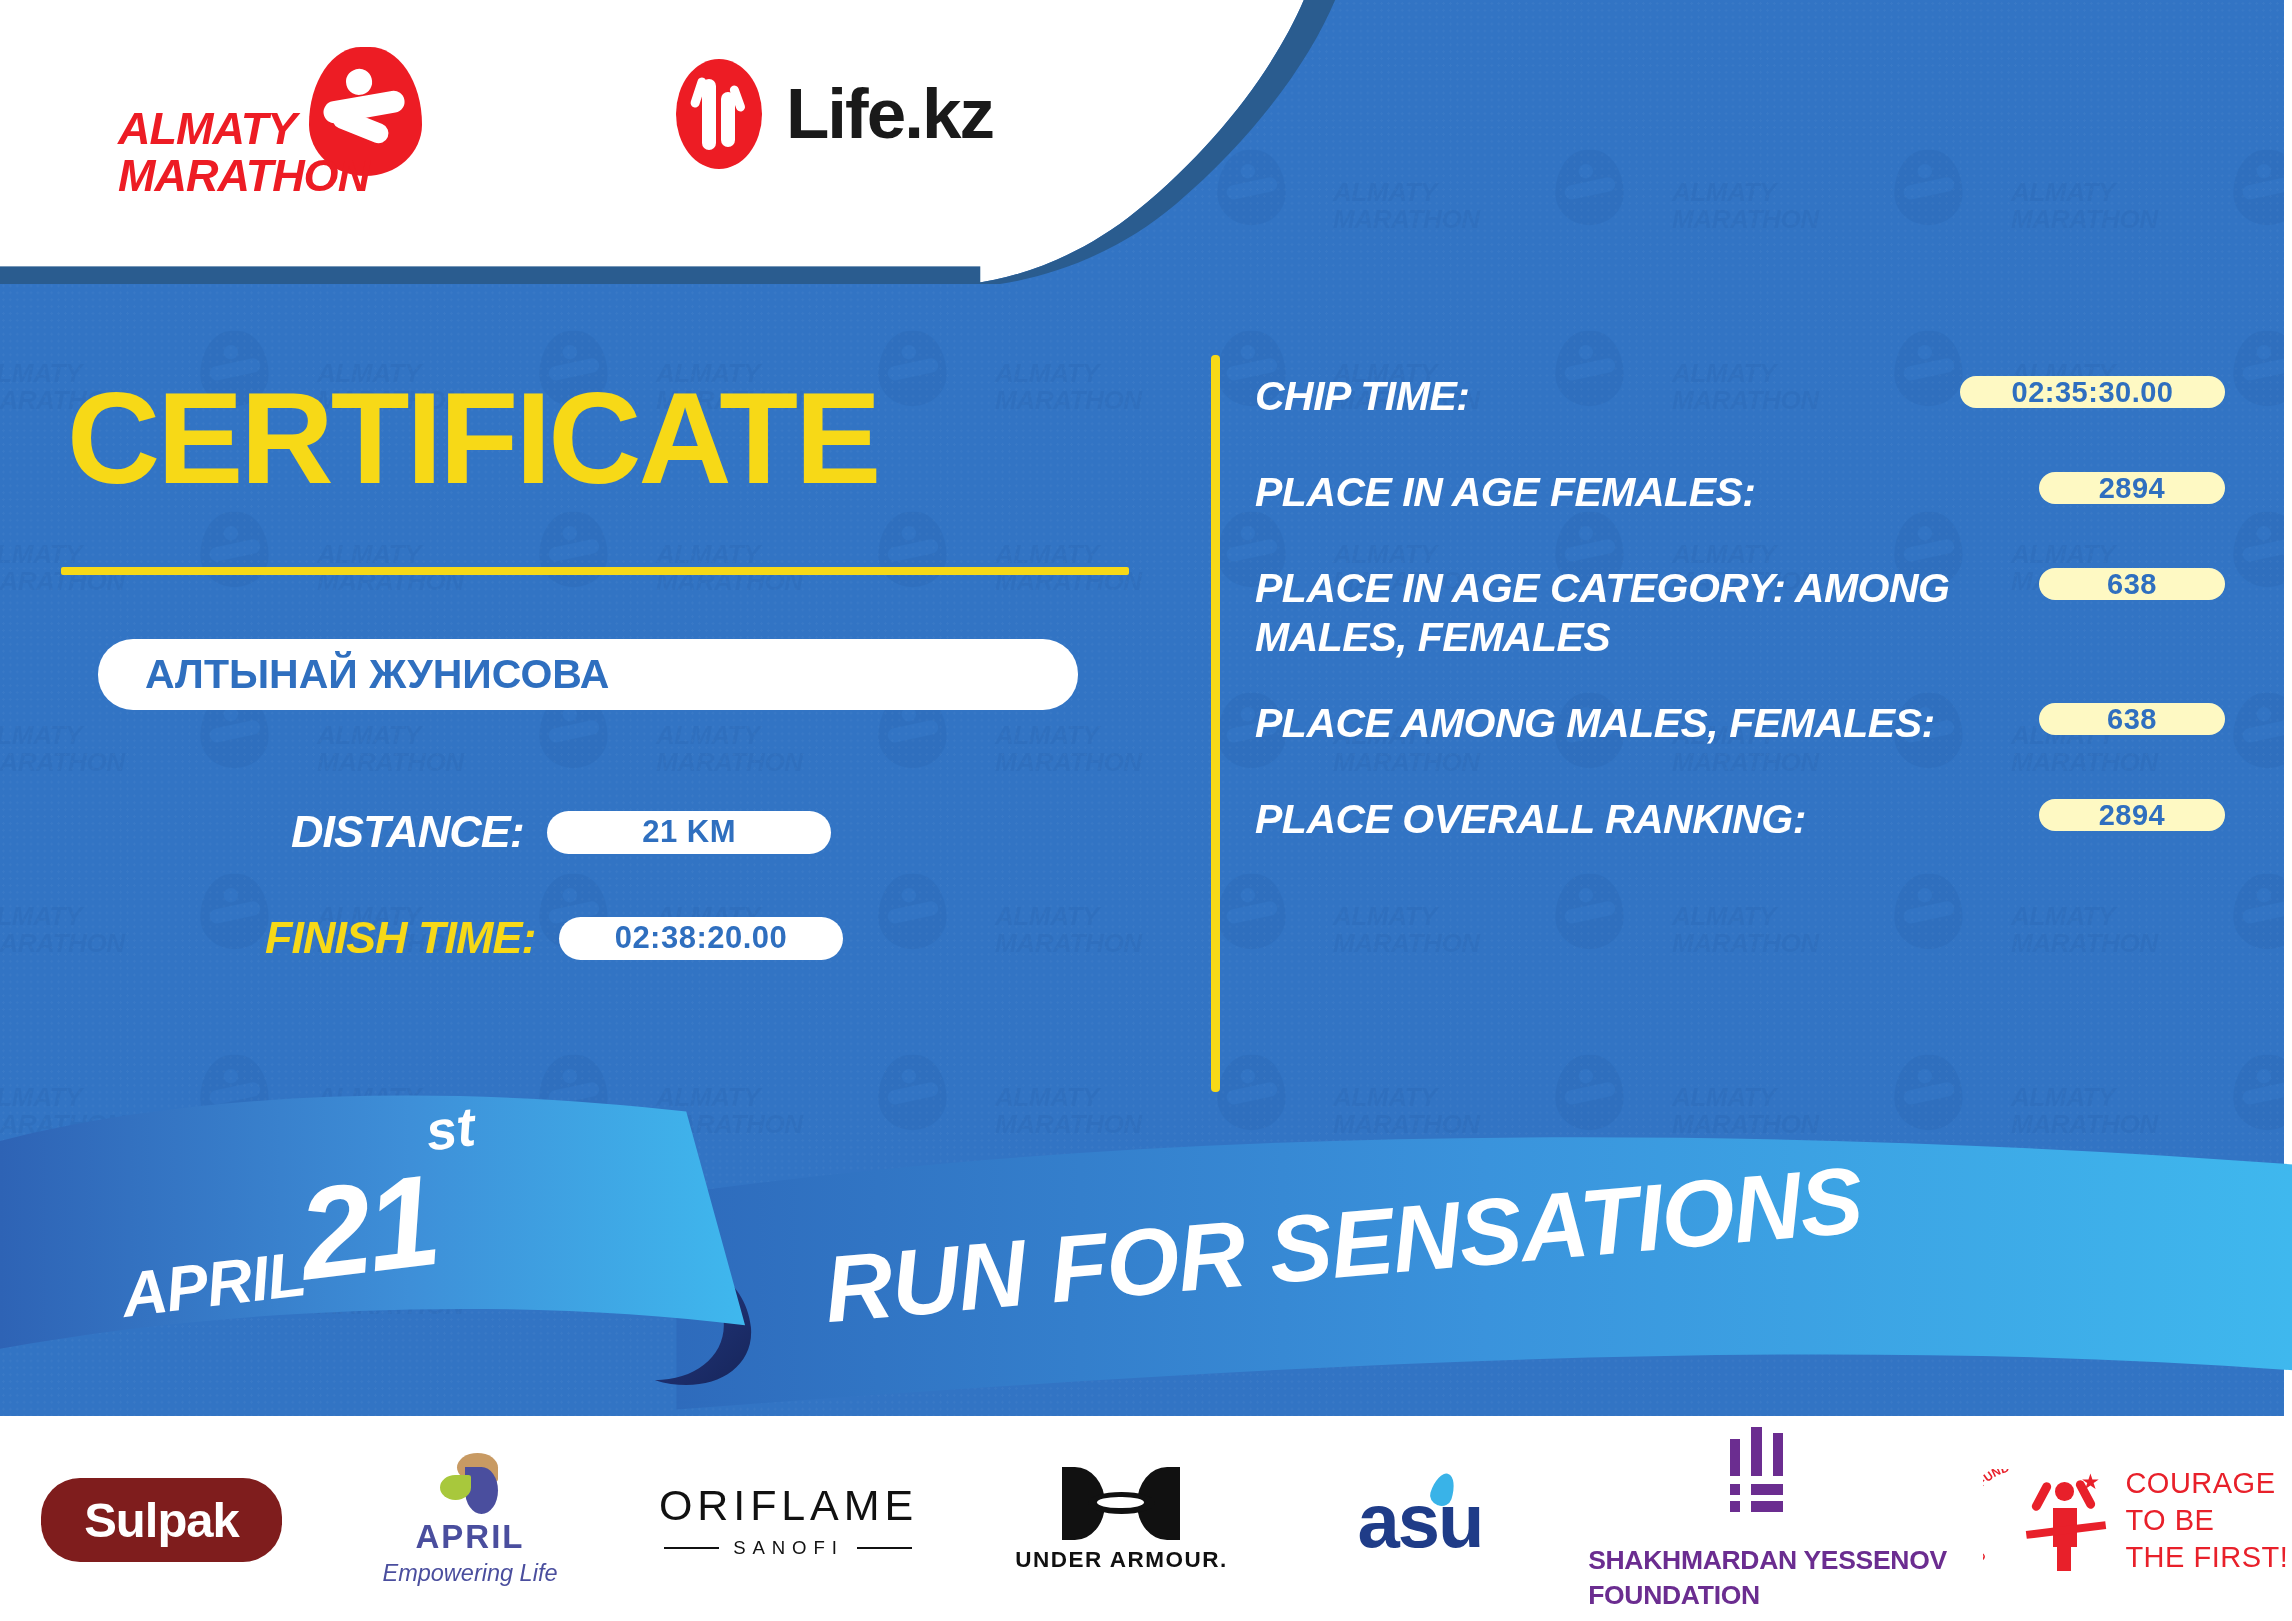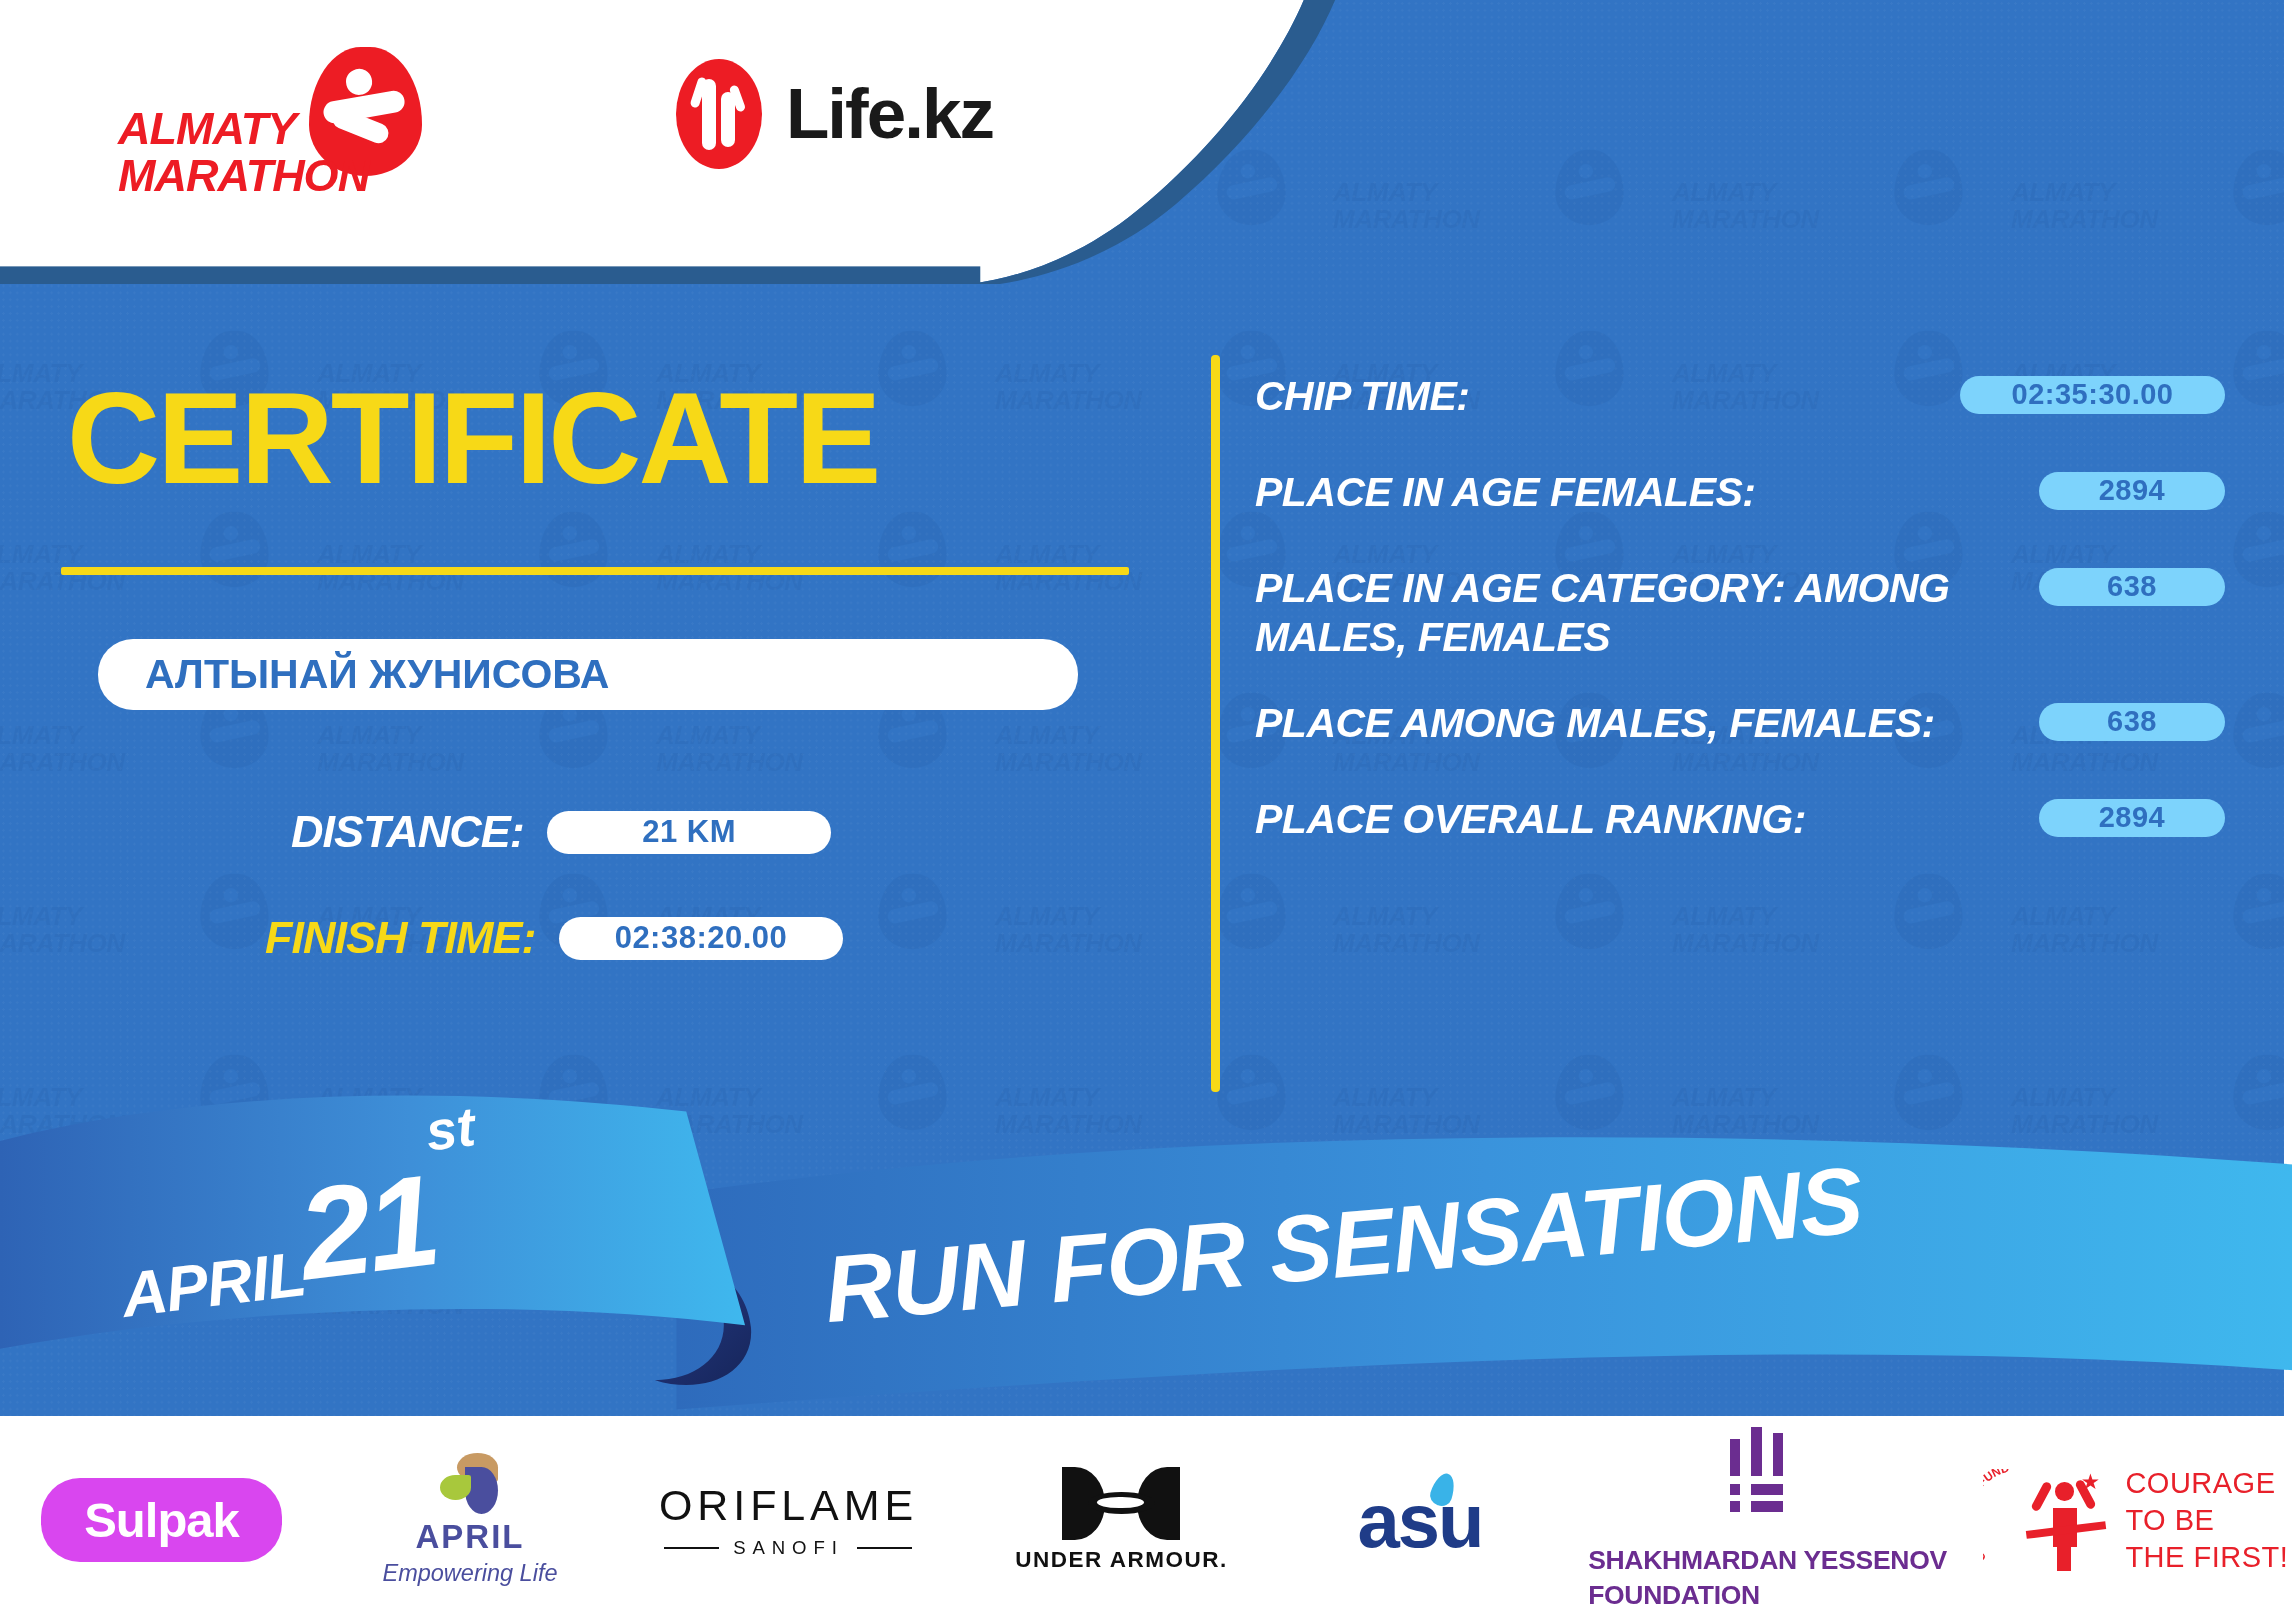--- a/index.html
+++ b/index.html
@@ -152,22 +152,22 @@
   .result-row{
     position:relative;display:flex;align-items:flex-start;
     justify-content:flex-end;margin-bottom:37px;min-height:59px;
   }
   .result-label{
     color:#ffffff;font-weight:800;font-style:italic;font-size:41px;
     line-height:49px;letter-spacing:-0.5px;text-align:left;flex:1;
     padding-right:17.6px;
   }
   .result-pill{
-    background:#7dd3fc;border-radius:21.6px;height:38px;width:186px;flex:0 0 186px;
-    display:flex;align-items:center;justify-content:center;margin-top:3.9px;
+    background:#fef9c3;border-radius:21.6px;height:32px;width:186px;flex:0 0 186px;
+    display:flex;align-items:flex-start;justify-content:center;margin-top:3.9px;
   }
   .result-pill span{color:#2F6FBF;font-weight:800;font-size:29px;letter-spacing:0.5px;}
   #row-chip .result-pill{width:265px;flex:0 0 265px;}
 
   
   #ribbon{position:absolute;left:0;top:1086px;width:2293px;height:353px;z-index:12;}
   #april-text{
     position:absolute;left:116px;top:1161px;z-index:16;
     color:#ffffff;font-style:italic;font-weight:800;
     transform:rotate(-7deg);
@@ -190,21 +190,21 @@
   #sp-sulpak{flex:0 0 323px;}
   #sp-sanofi{flex:0 0 294px;}
   #sp-oriflame{flex:0 0 343px;}
   #sp-ua{flex:0 0 323px;}
   #sp-asu{flex:0 0 274px;}
   #sp-syf{flex:0 0 421px;}
   #sp-ctbtf{flex:1 1 auto;}
 
   
   #sulpak-pill{
-    background:#d946ef;border-radius:39px;padding:13.7px 43px;
+    background:#7f1d1d;border-radius:39px;padding:13.7px 43px;
     display:flex;align-items:center;justify-content:center;
   }
   #sulpak-pill span{color:#fff;font-size:49px;font-weight:800;letter-spacing:-1px;}
 
   
   #sanofi-wrap{display:flex;flex-direction:column;align-items:center;}
   #sanofi-mark{position:relative;width:76px;height:61px;margin-bottom:3.9px;}
   #sanofi-mark .s-top{
     position:absolute;left:25.5px;top:0;width:41px;height:29px;background:#C89A63;
     border-radius:50% 50% 10% 50%;

